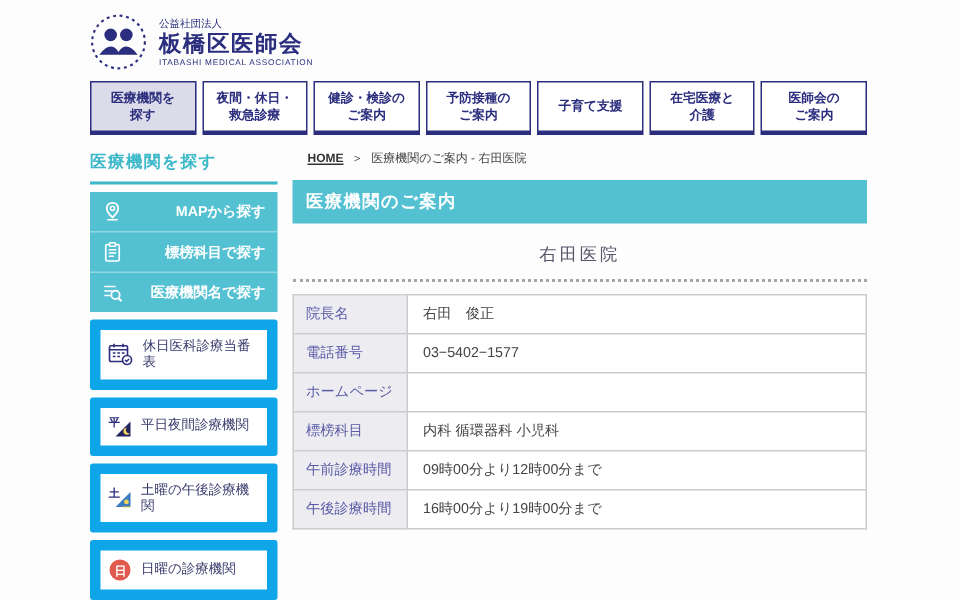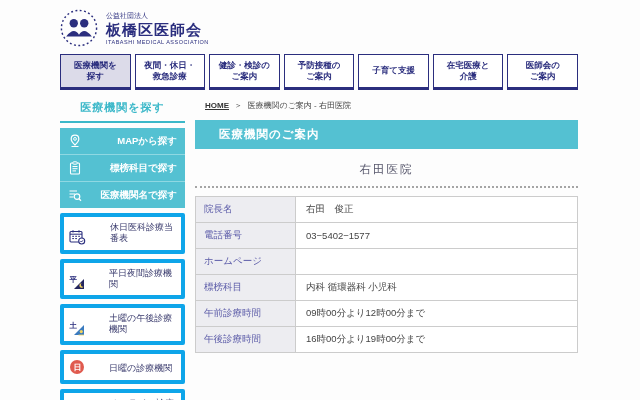--- a/index.html
+++ b/index.html
@@ -21,48 +21,48 @@
     border-bottom:3px solid #2b2e7e; color:#2b2e7e; font-size:8.5px; font-weight:bold;
     display:flex; align-items:center; justify-content:center; text-align:center;
     line-height:1.35; white-space:pre-line; cursor:pointer; }
   .nav-btn.active { background:#dcdbe9; }
 
   
   .body-row { display:flex; margin-top:6px; }
   .sidebar { width:125px; flex:0 0 125px; margin-right:10px; }
   .main { flex:1; min-width:0; }
 
-  .sb-title { color:#3cb8c9; font-size:11px; font-weight:bold; text-align:center;
+  .sb-title { color:#3cb8c9; font-size:11px; font-weight:bold; text-align:left;
     padding:4px 0 6px; border-bottom:2px solid #3cb8c9; letter-spacing:1px; }
 
   .search-box { background:#54c1d2; margin-top:5px; }
   .search-head { color:#fff; font-size:9.5px; font-weight:bold; padding:5px 8px 4px;
     border-bottom:1px solid #8fd8e2; }
   .search-item { display:flex; align-items:center; gap:7px; padding:6px 8px;
     border-bottom:1px solid #8fd8e2; cursor:pointer;justify-content:space-between; }
   .search-item:last-child { border-bottom:none; }
   .search-item .lbl { color:#fff; font-size:9.5px; font-weight:bold; }
 
-  .quick-link { display:flex; align-items:flex-end; gap:24px; background:#fff;
-    border:4px solid #0ea5e9; border-radius:2px; padding:5px 5px; margin-top:5px;
+  .quick-link { display:flex; align-items:center; gap:6px; background:#fff;
+    border:7px solid #0ea5e9; border-radius:2px; padding:5px 5px; margin-top:5px;
     cursor:pointer; min-height:26px; }
   .quick-link .lbl { color:#37386b; font-size:9px; line-height:1.25; }
 
   
   .breadcrumb { font-size:8px; color:#444; padding-top:4px; height:16px; }
   .breadcrumb .home { font-weight:bold; text-decoration:underline; color:#333; cursor:pointer;padding-left:10px; }
   .breadcrumb .sep { margin:0 3px; }
   .banner { margin-top:8px; background:#54c1d2; color:#fff; font-size:11.5px;
-    font-weight:bold; padding:7px 24px; letter-spacing:1px; }
+    font-weight:bold; padding:7px 9px; letter-spacing:1px; }
   .clinic-title { text-align:center; color:#55556a; font-size:11.5px;
     margin-top:13px; letter-spacing:2px; }
   .dotted { border-bottom:2px dotted #a5a5a5; margin-top:9px; }
 
   table.info { width:100%; border-collapse:collapse; margin-top:8px; }
-  table.info th { width:100px; background:#ededf1; color:#5b5ba8; font-size:9.5px;
+  table.info th { width:76px; background:#ededf1; color:#5b5ba8; font-size:9.5px;
     font-weight:normal; text-align:left; padding:6px 8px; border:1px solid #ccc; }
   table.info td { font-size:9.5px; color:#444; padding:6px 10px; border:1px solid #ccc;
     background:#fff; }
   .ic { flex:0 0 auto; display:block; }
 </style>
 </head>
 <body>
 
 <div class="page">
 

